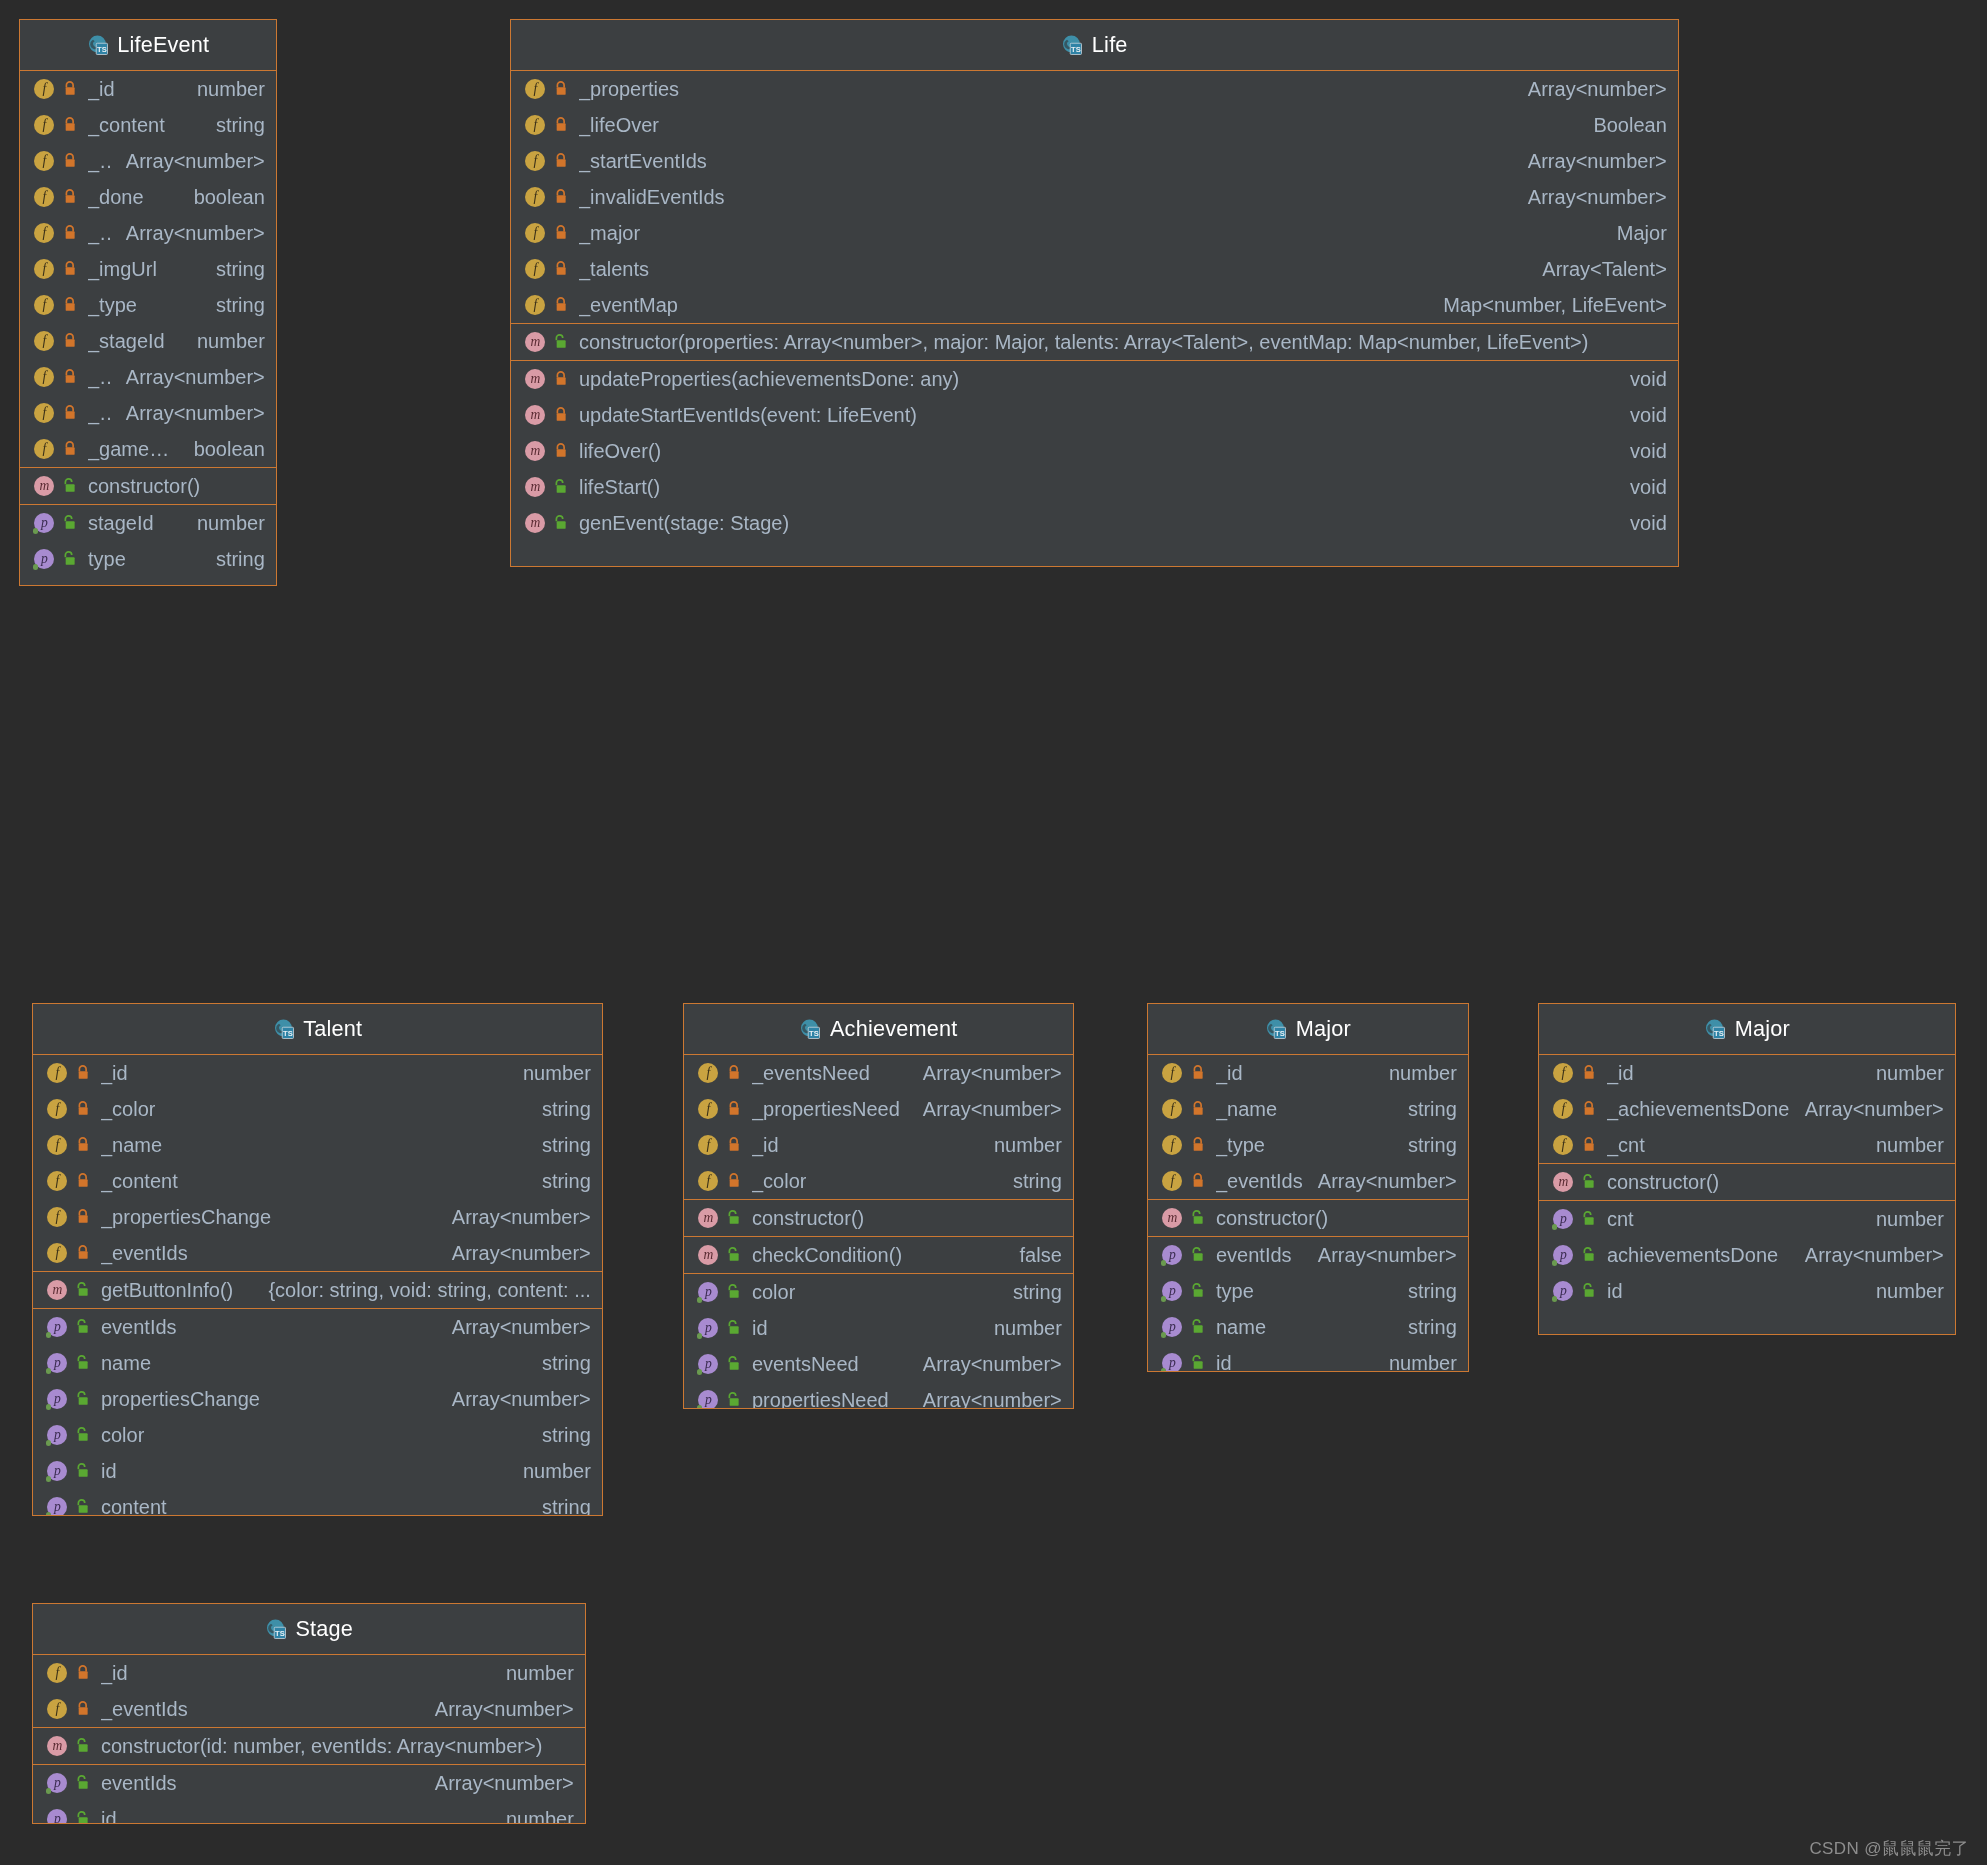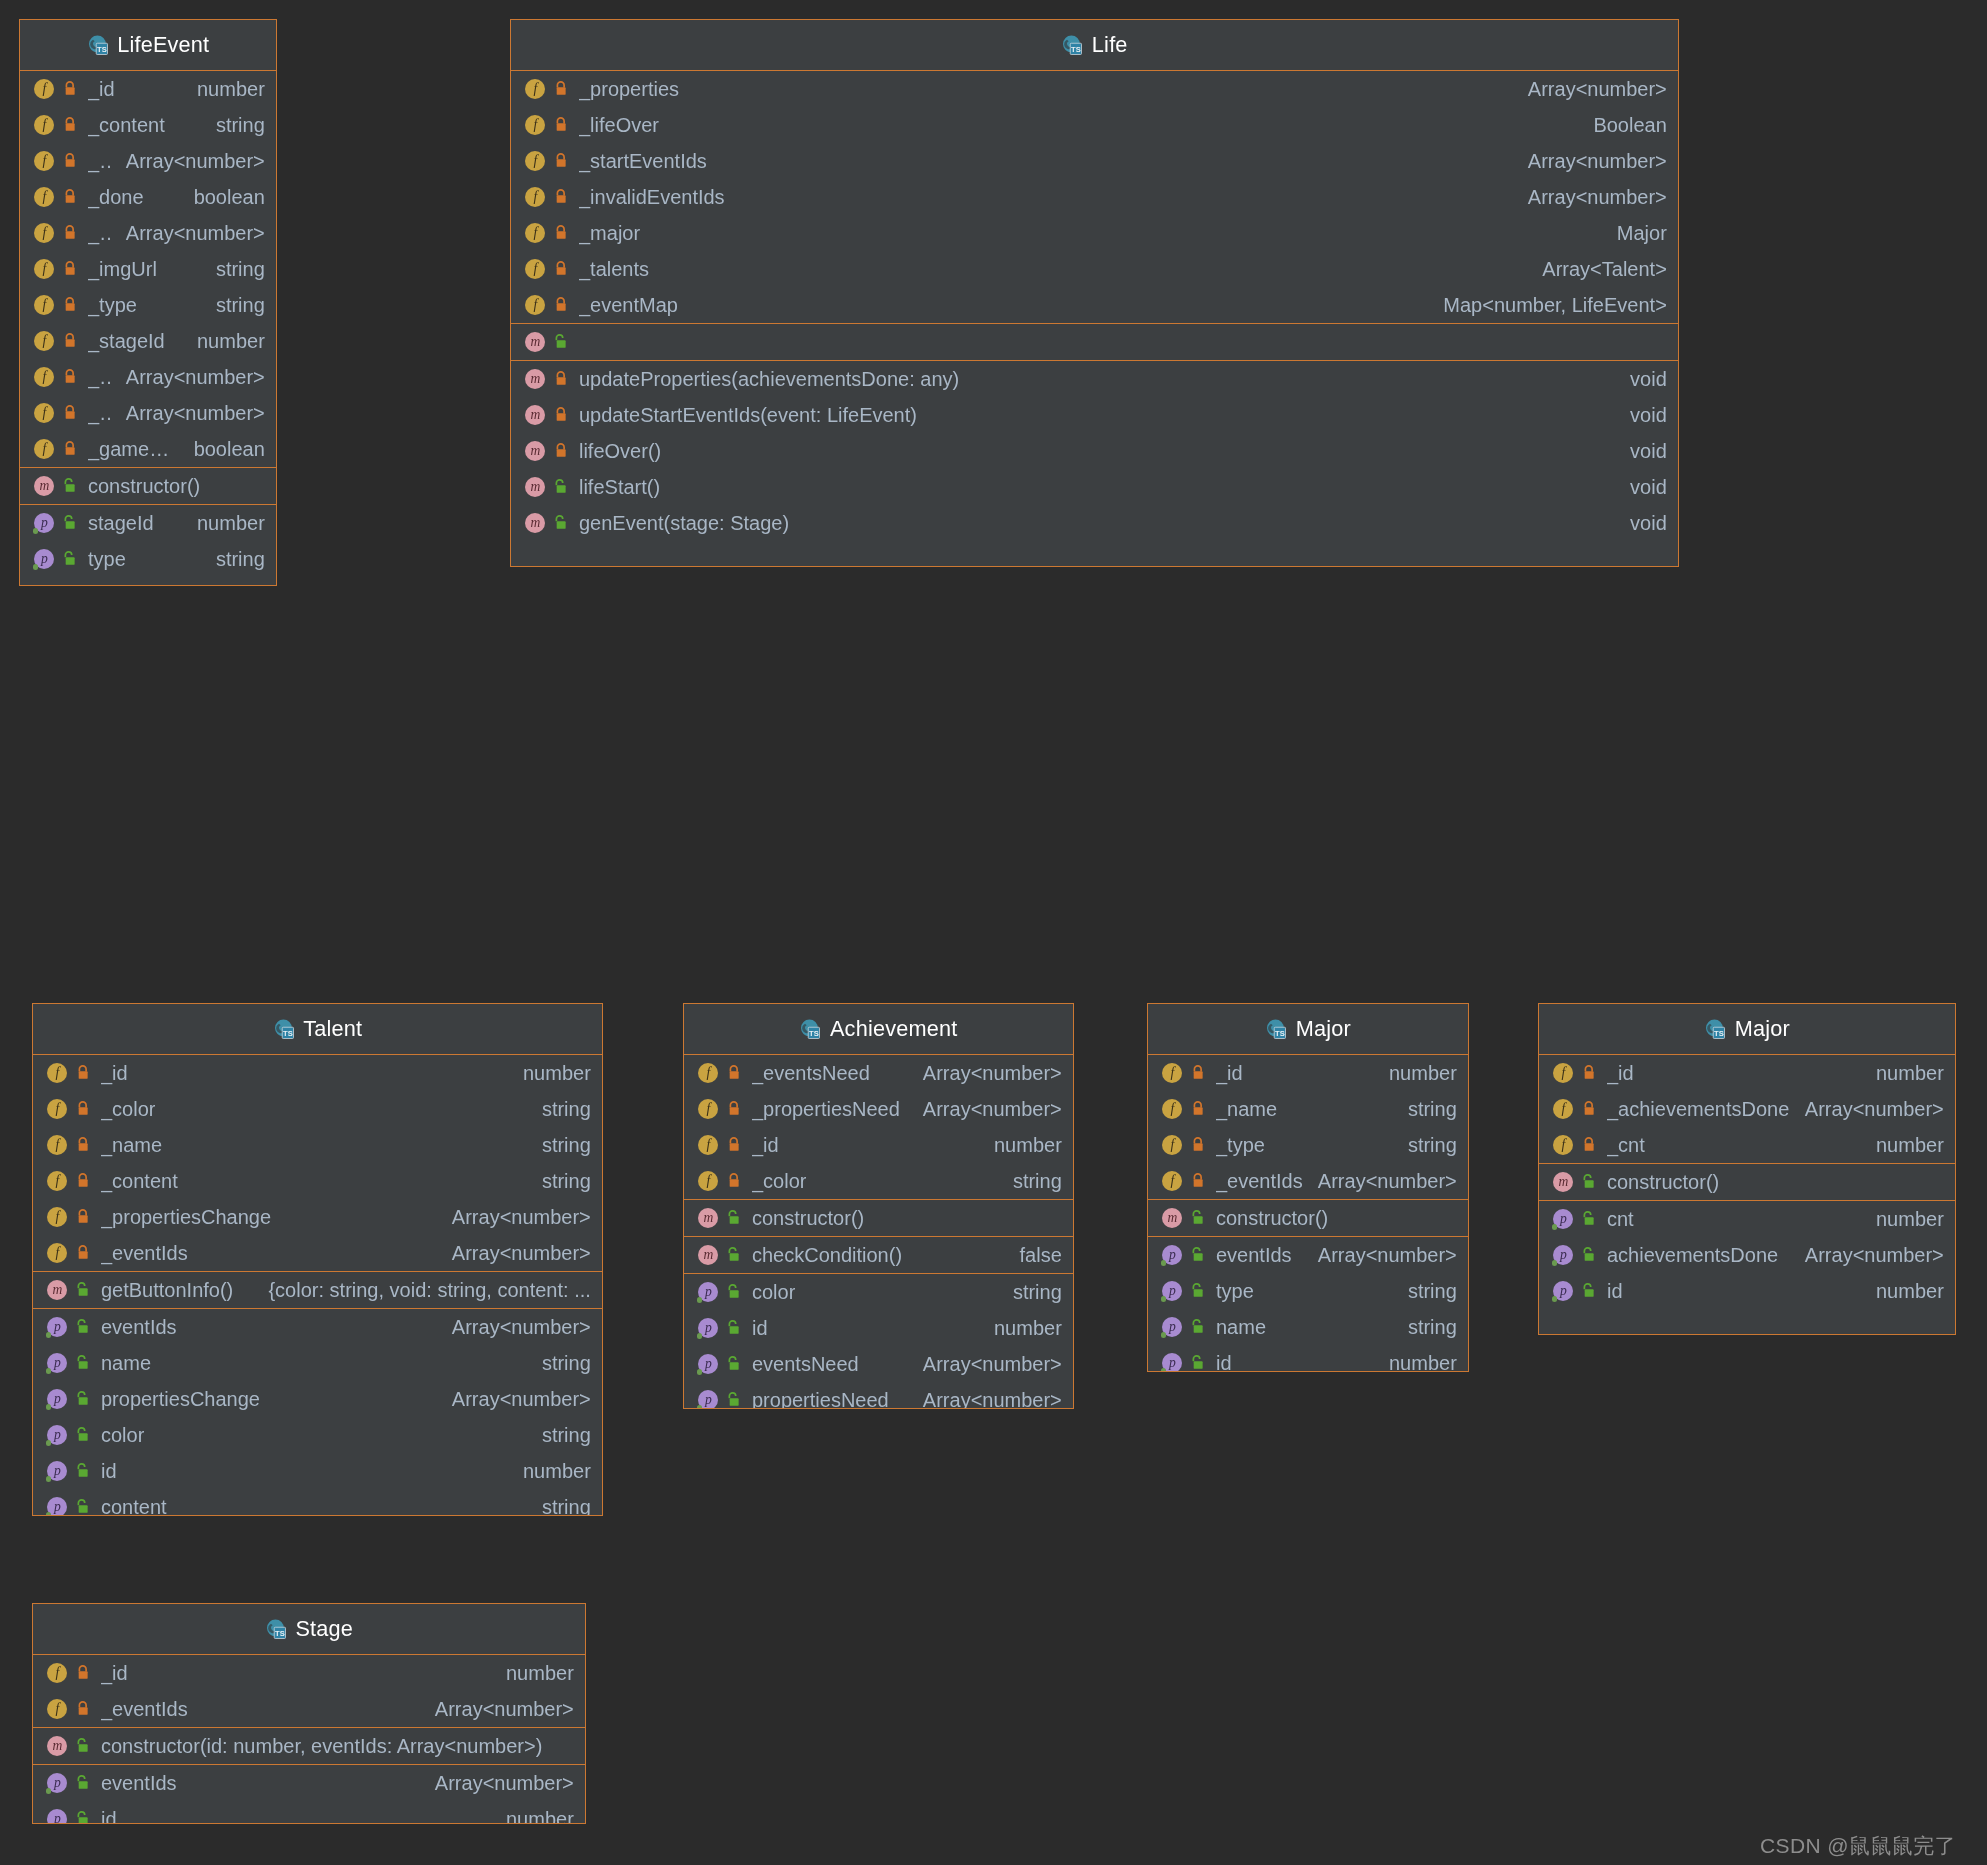--- a/index.html
+++ b/index.html
@@ -118,24 +118,24 @@
 
   .row .mtype {
     margin-left: auto;
     padding-left: 14.4px;
     color: #a9b7c6;
     font-size: 20px;
   }
 
   .watermark {
     position: absolute;
-    right: 32px;
+    right: 19px;
     bottom: 6.4px;
     color: #8d8d8d;
-    font-size: 21px;
+    font-size: 17px;
     letter-spacing: 0.4px;
     user-select: none;
   }
 </style>
 </head>
 <body>
 
 <div id="diagram-root">
     <div class="uml-class" style="left: 19px; top: 19px; width: 258px; height: 567px;">
       <div class="class-header">
@@ -403,20 +403,21 @@
       </div>
       <div class="section">
         <div class="row">
           <span class="glyph">
             <span class="icon-member icon-method">m</span>
           </span>
           <span class="icon-lock"><svg viewBox="0 0 20 22" width="16" height="17.6">
               <path d="M4.2 9.0 V6.3 A4.0 4.0 0 0 1 12.2 6.3" fill="none" stroke="#5aa832" stroke-width="2.1"></path>
               <rect x="4.6" y="9.2" width="11.2" height="9.4" rx="1.1" fill="#5aa832"></rect>
             </svg></span>
+          <span class="mname">constructor(properties: Array&lt;number&gt;, major: Major, talents: Array&lt;Talent&gt;, eventMap: Map&lt;number, LifeEvent&gt;)</span>
           <span class="mtype"></span>
         </div>
       </div>
       <div class="section">
         <div class="row">
           <span class="glyph">
             <span class="icon-member icon-method">m</span>
           </span>
           <span class="icon-lock"><svg viewBox="0 0 20 22" width="16" height="17.6">
               <path d="M5.5 9.5 V6.6 A4.2 4.2 0 0 1 13.9 6.6 V9.5" fill="none" stroke="#d2752b" stroke-width="2.1"></path>

